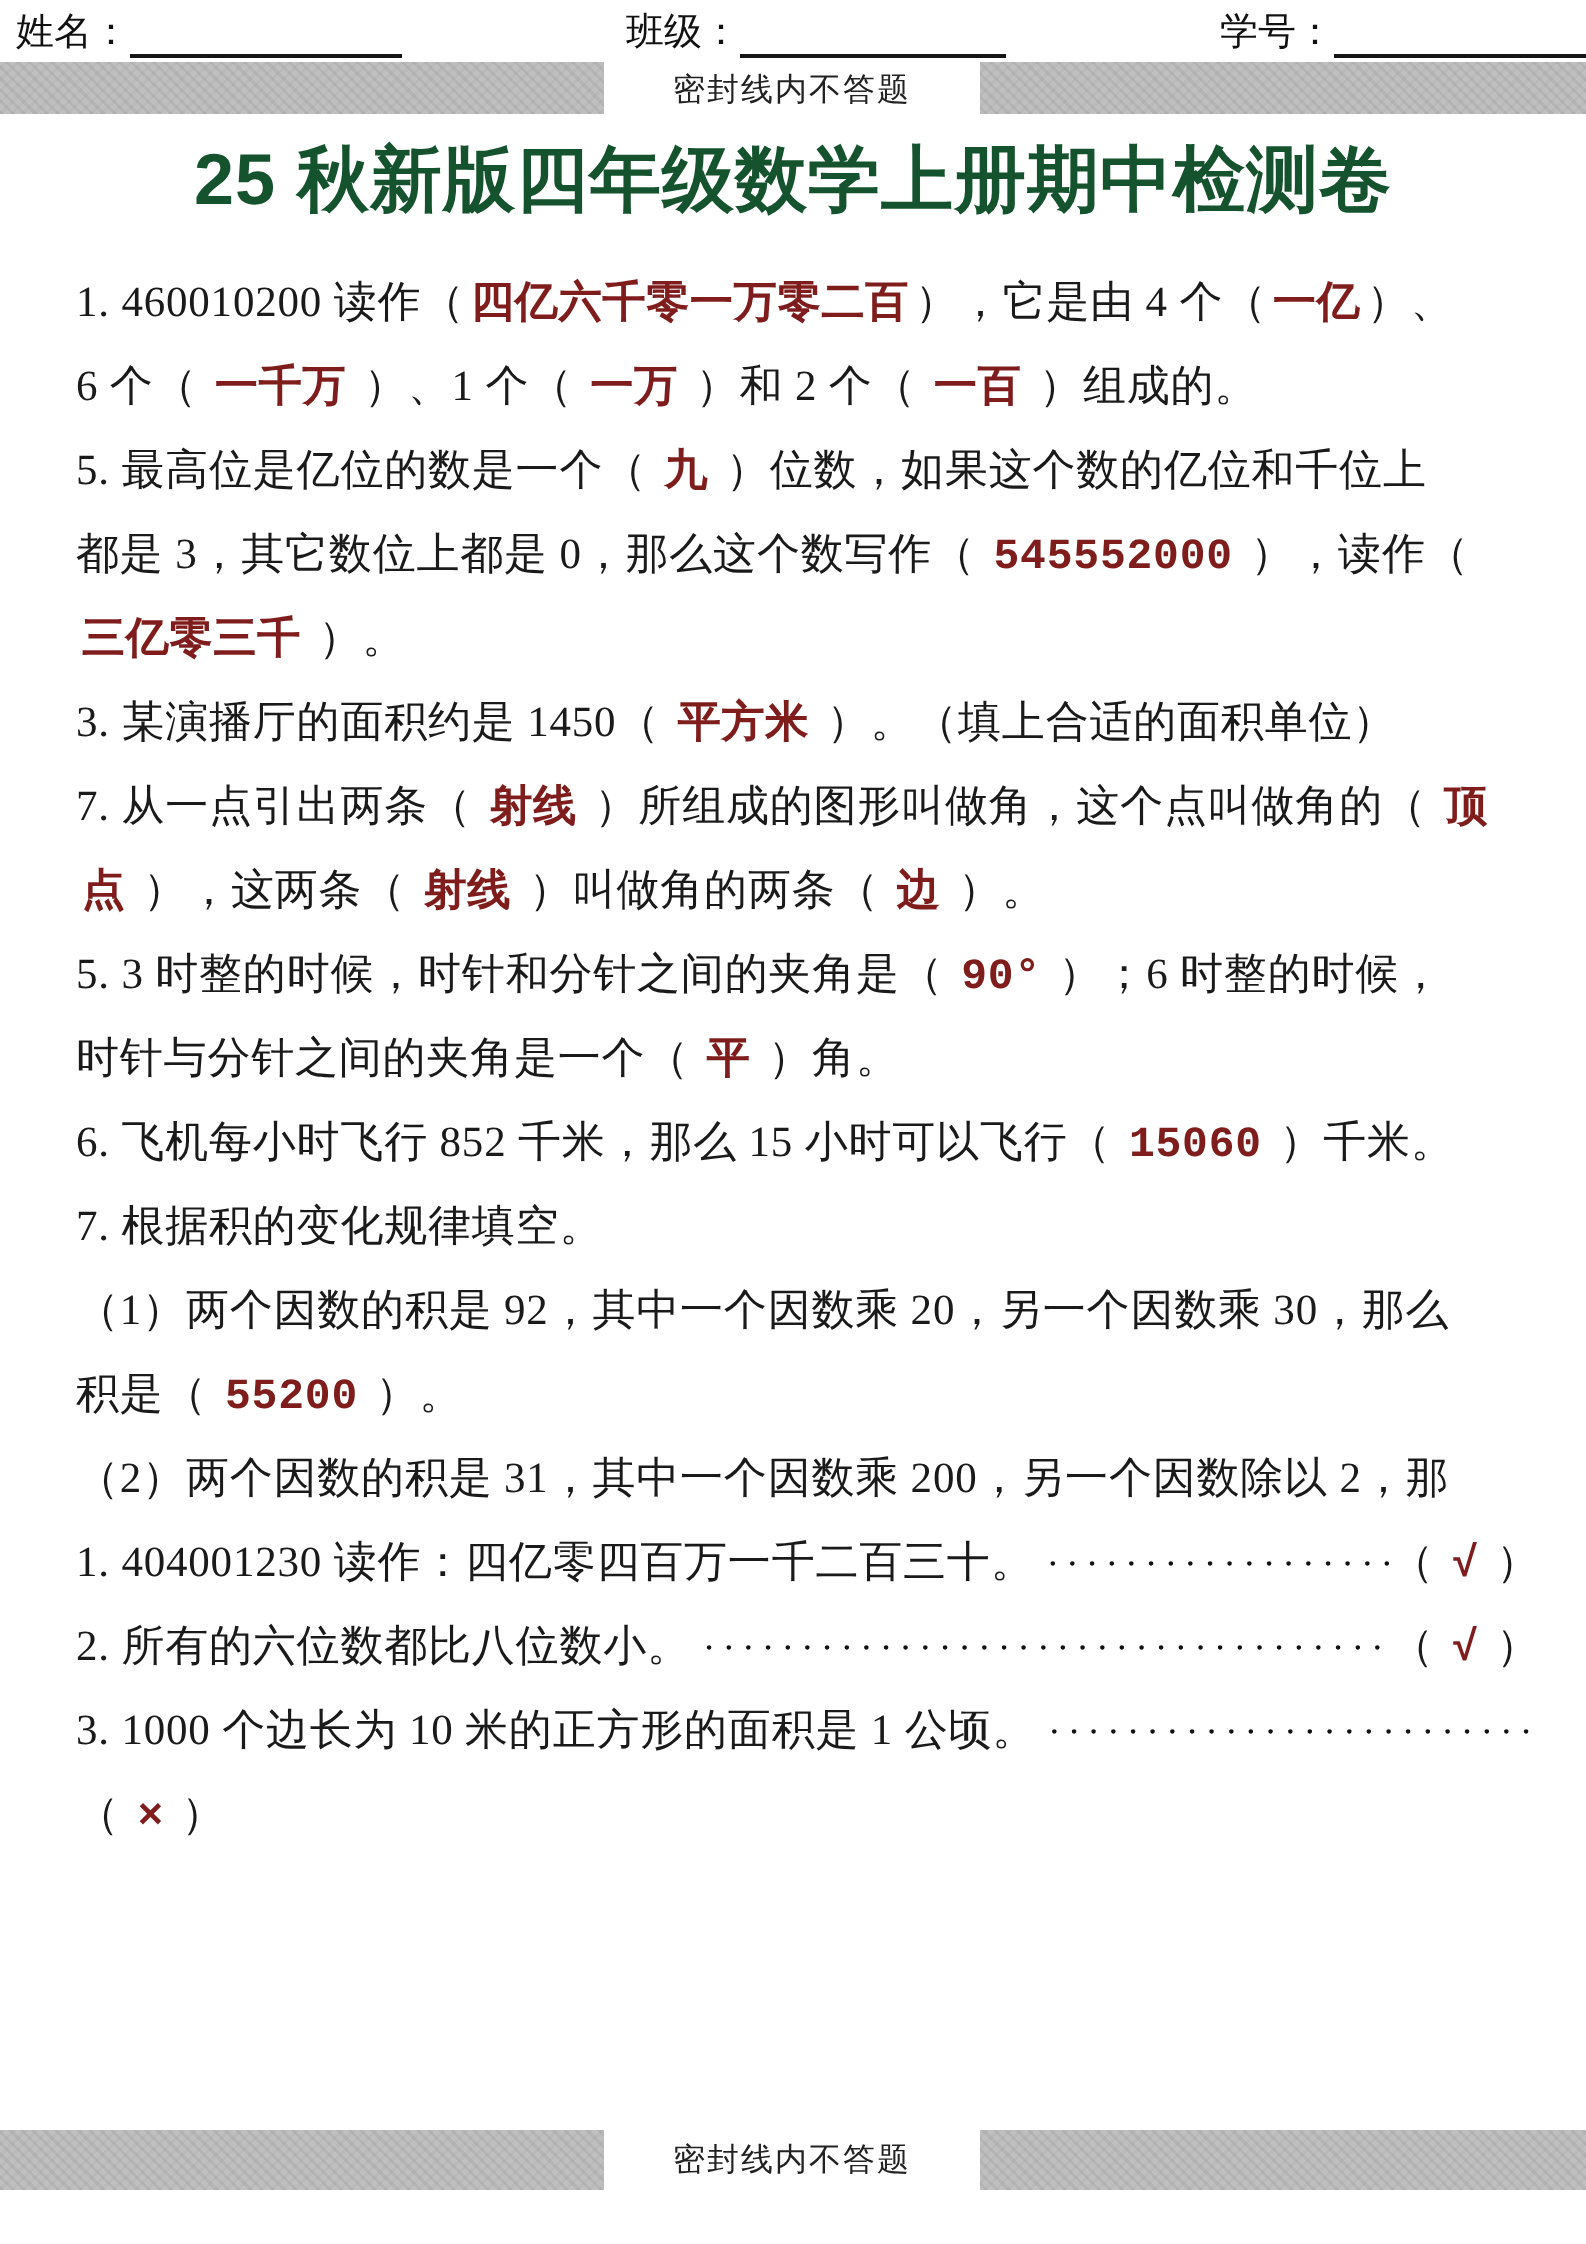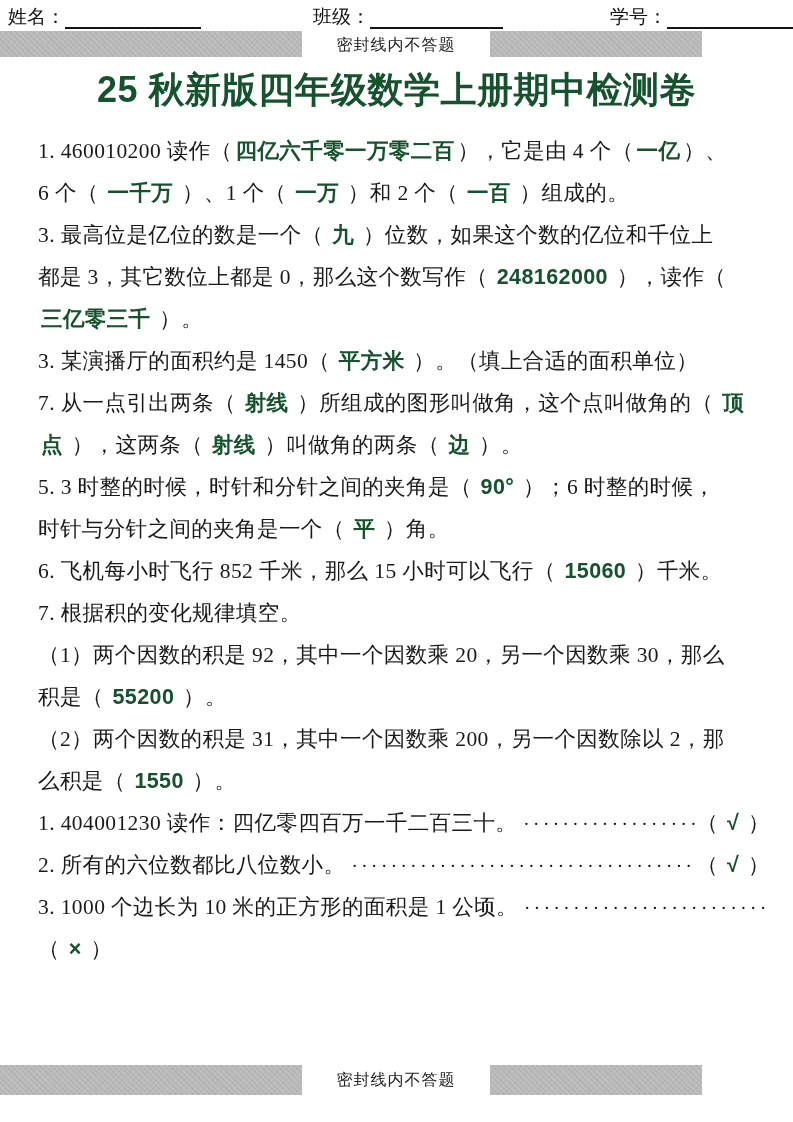--- a/index.html
+++ b/index.html
@@ -9,21 +9,21 @@
   }
   
   .field{position:absolute;top:5px;display:flex;align-items:flex-end;font-size:19px;color:#111;}
   .field .label{line-height:24px;white-space:pre;}
   .blank{display:inline-block;border-bottom:2px solid #151515;height:22px;}
   .field-name{left:8px;}   .field-name  .blank{width:136px;}
   .field-class{left:313px;}.field-class .blank{width:133px;}
   .field-id{left:610px;}   .field-id   .blank{width:138px;}
   
   .band{
-    position:absolute;left:0;width:702px;
+    position:absolute;left:0;width:793px;
     background:
       repeating-linear-gradient(45deg,#d2d2d2 0 1.5px,#dedede 1.5px 4px),
       repeating-linear-gradient(-45deg,#d6d6d6 0 1.5px,#dcdcdc 1.5px 4px);
     background-blend-mode:multiply;
   }
   .band-top{top:31px;height:26px;}
   .band-bottom{top:1065px;height:30px;}
   .notch{
     position:absolute;left:302px;width:188px;top:-2px;bottom:-4px;background:#fff;
     display:flex;align-items:center;justify-content:center;
@@ -37,22 +37,22 @@
     font-weight:bold;font-size:36px;color:#14532d;letter-spacing:0.5px;white-space:pre;
   }
   
   .exam{position:absolute;top:130px;left:38px;width:732px;font-size:21.5px;letter-spacing:0.4px;}
   .line{height:42px;line-height:42px;}
   .line span{white-space:pre;}
   .line.flexline{display:flex;align-items:baseline;}
   .line.flexline > span{flex:0 0 auto;}
   .line.bold{font-weight:bold;font-size:22px;}
   .ans{
-    color:#14532d;
-    font-family:Liberation Sans, sans-serif;
+    color:#7f1d1d;
+    font-family:Liberation Mono, monospace;
     font-weight:bold;margin:0 3px;
   }
   .dots{flex:1 1 auto !important;min-width:0;overflow:hidden;white-space:nowrap;
         letter-spacing:3.5px;color:#111;padding:0 6px;font-size:19px;}
 </style>
 </head>
 <body>
 
 <div class="page">
 
@@ -71,34 +71,33 @@
 
   <div class="band band-top">
     <div class="notch">密封线内不答题</div>
   </div>
 
   <h1 class="title" style="margin:0">25 秋新版四年级数学上册期中检测卷</h1>
 
   <div class="exam" id="exam-body">
       <div class="line"><span>1. 460010200 读作（</span><span class="ans">四亿六千零一万零二百</span><span>），它是由 4 个（</span><span class="ans">一亿</span><span>）、</span></div>
       <div class="line"><span>6 个（ </span><span class="ans">一千万</span><span> ）、1 个（ </span><span class="ans">一万</span><span> ）和 2 个（ </span><span class="ans">一百</span><span> ）组成的。</span></div>
-      <div class="line"><span>3. 最高位是亿位的数是一个（ </span><span class="ans">九</span><span> ）位数，如果这个数的亿位和千位上</span></div>
-      <div class="line"><span>都是 3，其它数位上都是 0，那么这个数写作（ </span><span class="ans">248162000</span><span> ），读作（</span></div>
+      <div class="line"><span>5. 最高位是亿位的数是一个（ </span><span class="ans">九</span><span> ）位数，如果这个数的亿位和千位上</span></div>
+      <div class="line"><span>都是 3，其它数位上都是 0，那么这个数写作（ </span><span class="ans">545552000</span><span> ），读作（</span></div>
       <div class="line"><span class="ans">三亿零三千</span><span> ）。</span></div>
       <div class="line"><span>3. 某演播厅的面积约是 1450（ </span><span class="ans">平方米</span><span> ）。（填上合适的面积单位）</span></div>
       <div class="line"><span>7. 从一点引出两条（ </span><span class="ans">射线</span><span> ）所组成的图形叫做角，这个点叫做角的（ </span><span class="ans">顶</span></div>
       <div class="line"><span class="ans">点</span><span> ），这两条（ </span><span class="ans">射线</span><span> ）叫做角的两条（ </span><span class="ans">边</span><span> ）。</span></div>
       <div class="line"><span>5. 3 时整的时候，时针和分针之间的夹角是（ </span><span class="ans">90°</span><span> ）；6 时整的时候，</span></div>
       <div class="line"><span>时针与分针之间的夹角是一个（ </span><span class="ans">平</span><span> ）角。</span></div>
       <div class="line"><span>6. 飞机每小时飞行 852 千米，那么 15 小时可以飞行（ </span><span class="ans">15060</span><span> ）千米。</span></div>
       <div class="line"><span>7. 根据积的变化规律填空。</span></div>
       <div class="line"><span>（1）两个因数的积是 92，其中一个因数乘 20，另一个因数乘 30，那么</span></div>
       <div class="line"><span>积是（ </span><span class="ans">55200</span><span> ）。</span></div>
       <div class="line"><span>（2）两个因数的积是 31，其中一个因数乘 200，另一个因数除以 2，那</span></div>
-      <div class="line"><span>么积是（ </span><span class="ans">1550</span><span> ）。</span></div>
       <div class="line flexline">
         <span>1. 404001230 读作：四亿零四百万一千二百三十。</span>
         <span class="dots">··············································································</span>
         <span>（ </span>
         <span class="ans">√</span>
         <span> ）</span>
       </div>
       <div class="line flexline">
         <span>2. 所有的六位数都比八位数小。</span>
         <span class="dots">··············································································</span>

